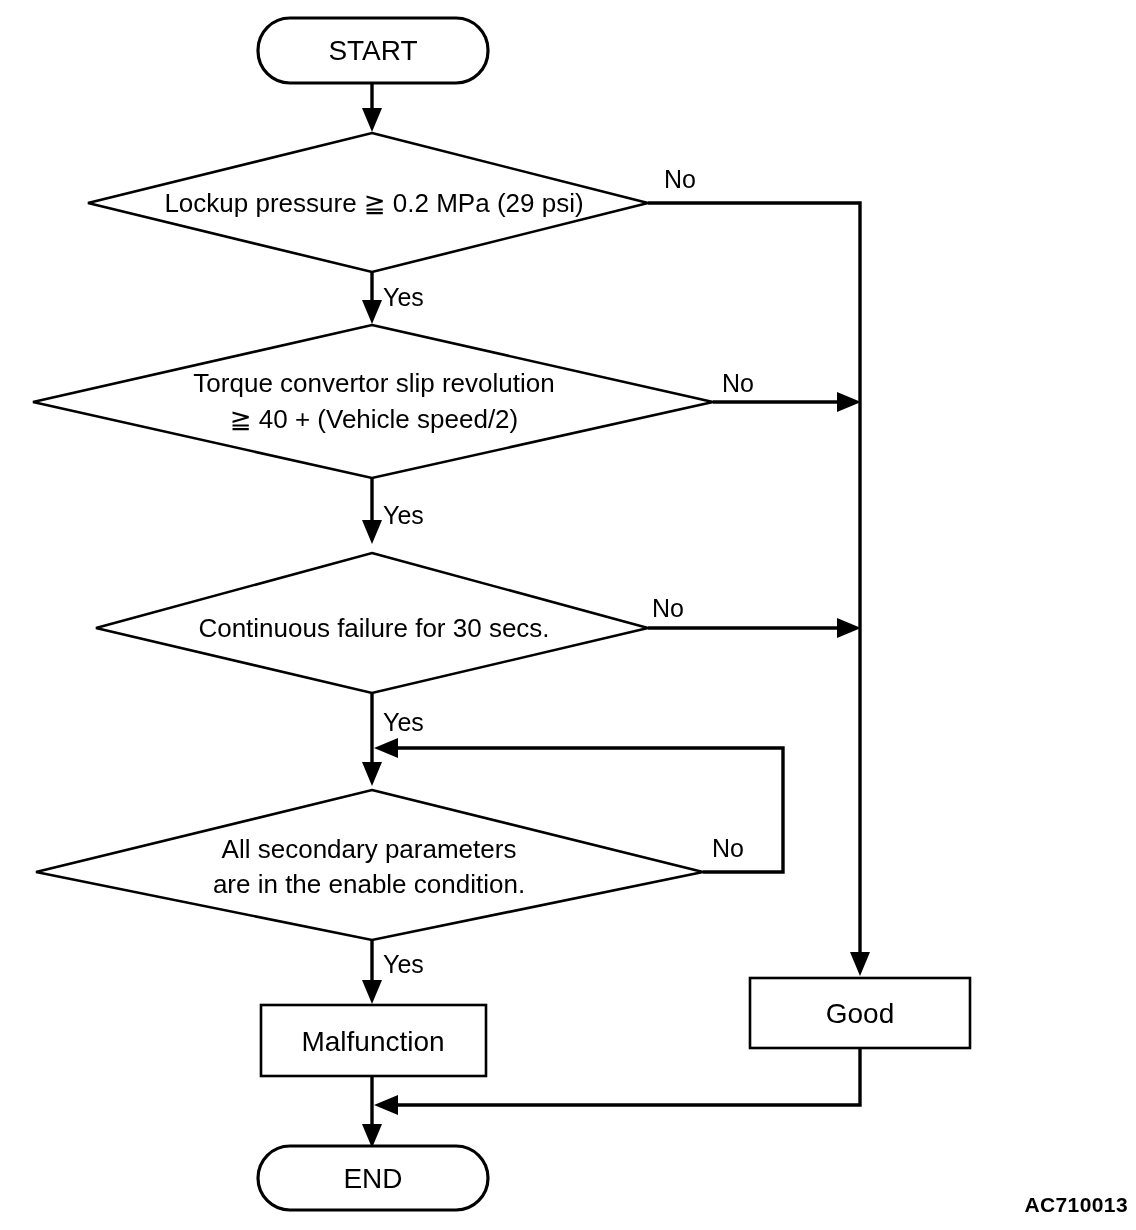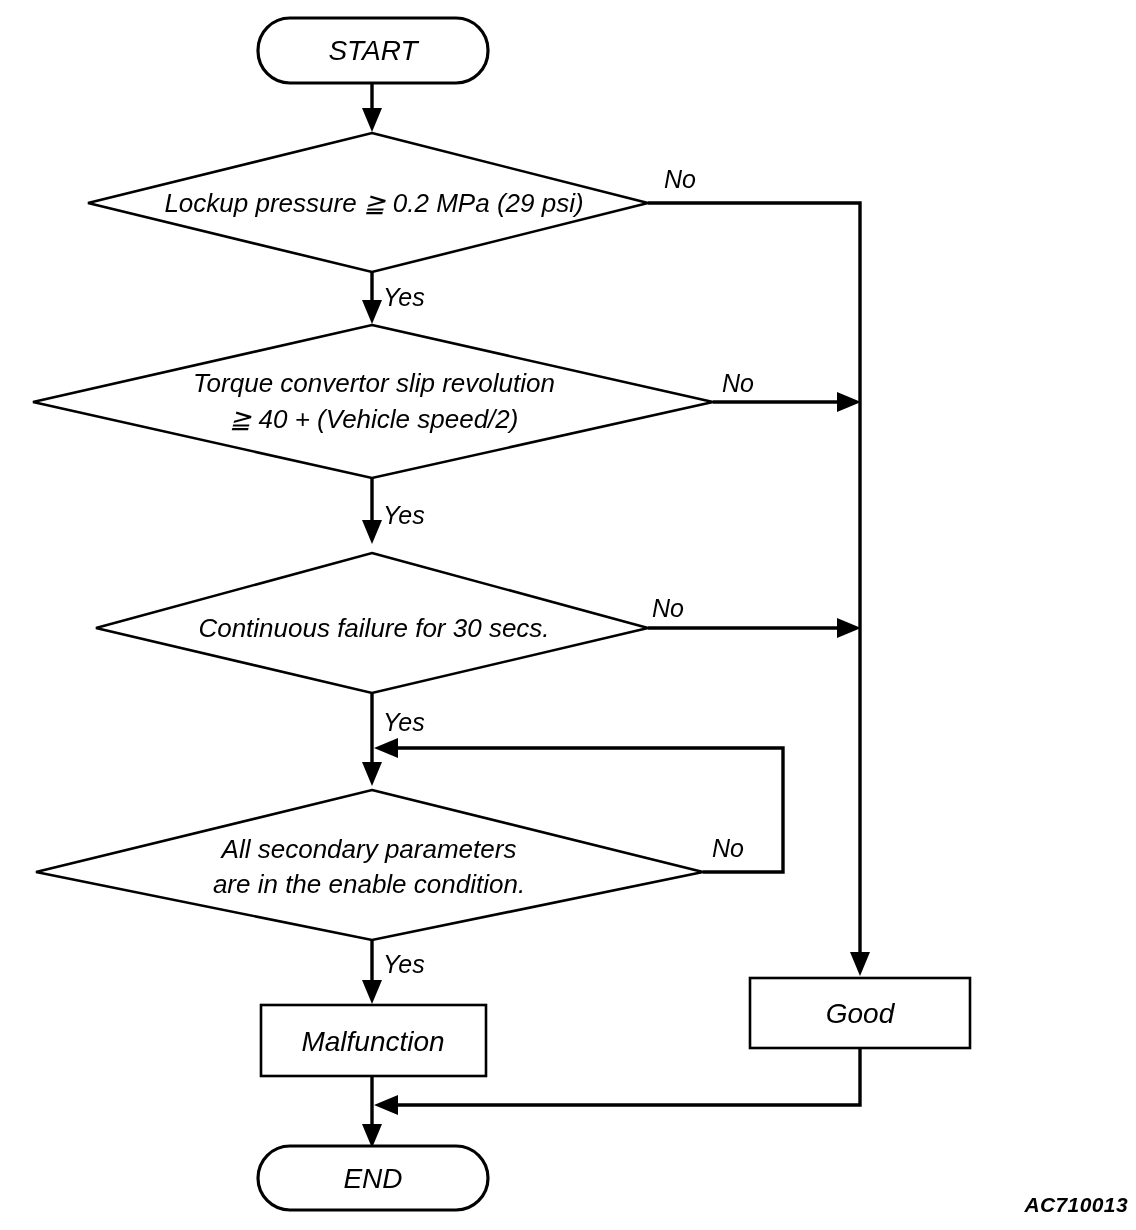--- a/index.html
+++ b/index.html
@@ -11,21 +11,20 @@
     width: 1136px;
     height: 1230px;
     font-family: "Liberation Sans", sans-serif;
     overflow: hidden;
   }
   #flowchart-root {
     position: relative;
     width: 1136px;
     height: 865px;
     background: #ffffff;
-    font-style: italic;
   }
   svg#chart-svg {
     display: block;
     width: 1136px;
     height: 1230px;
   }
   .shape-stroke {
     fill: #ffffff;
     stroke: #000000;
     stroke-width: 3.2;

